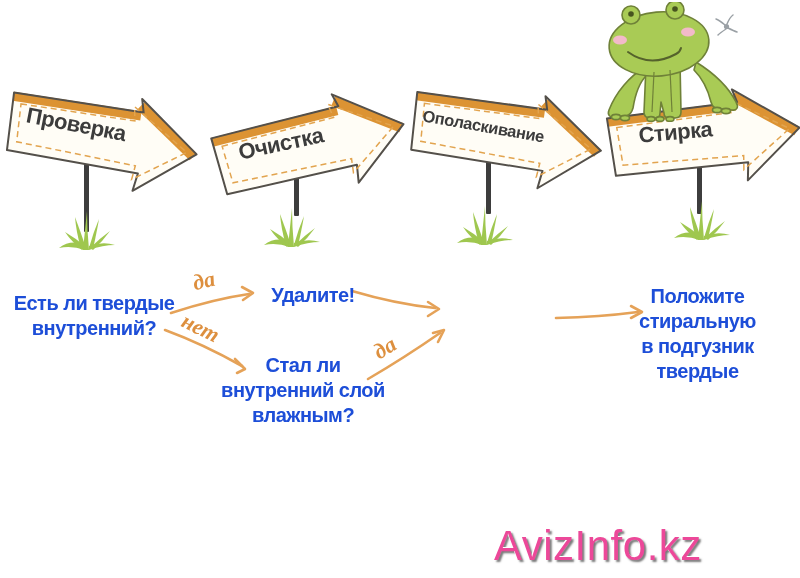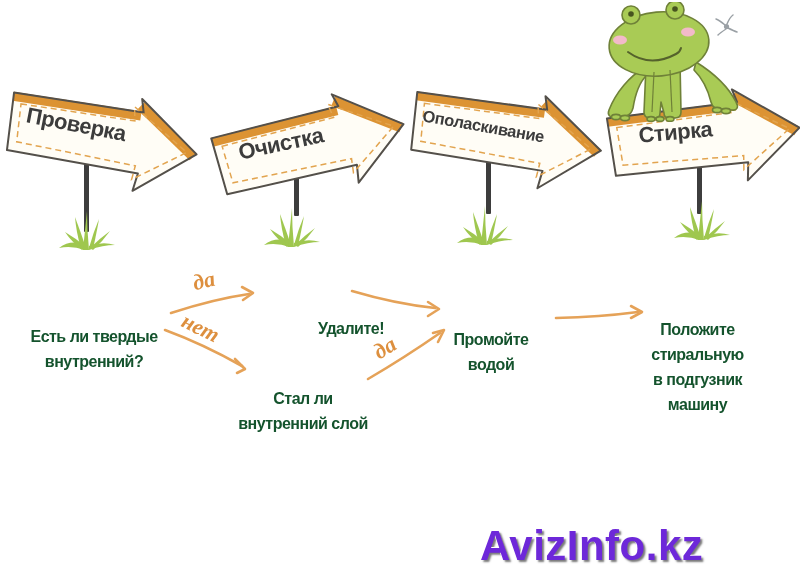--- a/index.html
+++ b/index.html
@@ -16,32 +16,32 @@
   .sign-label{
     position:absolute;left:12px;top:28px;width:120px;text-align:center;
     font-weight:bold;font-size:22px;letter-spacing:-0.5px;color:#3c3c3c;line-height:1.1;
   }
   .sign-label.small{left:6px;top:33px;width:140px;font-size:16.5px;letter-spacing:-0.4px;}
   
   .frog{position:absolute;left:604px;top:2px;z-index:5;}
   .fly{position:absolute;left:712px;top:12px;z-index:5;}
   
   .node{
-    position:absolute;color:#14532d;font-weight:bold;font-size:16px;line-height:25px;
-    letter-spacing:-0.5px;text-align:center;z-index:4;margin-top:33px;
+    position:absolute;color:#1d4ed8;font-weight:bold;font-size:20px;line-height:25px;
+    letter-spacing:-0.5px;text-align:center;z-index:4;
   }
   .script-label{
     position:absolute;color:#dd8f3e;font-family:"Liberation Serif", serif;
     font-style:italic;font-weight:bold;font-size:22px;z-index:4;white-space:nowrap;
   }
   .flow-arrows{position:absolute;left:0;top:0;z-index:3;pointer-events:none;}
   
   .watermark{
-    position:absolute;left:480px;top:522px;font-size:42px;font-weight:bold;
-    letter-spacing:0.5px;color:#6d28d9;z-index:6;
+    position:absolute;left:494px;top:522px;font-size:42px;font-weight:normal;
+    letter-spacing:0.5px;color:#ec4899;z-index:6;
     text-shadow:-1px -1px 0 #ffffff, 2px 2px 2px #7a7a7a;
   }
 </style>
 </head>
 <body>
 
 <div class="canvas">
 
   <svg width="0" height="0" style="position:absolute" aria-hidden="true">
     <defs>
@@ -160,39 +160,36 @@
       <path d="M556,318 Q600,317 638,312"></path>
       <path d="M631,306 L642,312 L631,318"></path>
     </g>
   </svg>
 
   <div class="node" style="left:8px;top:291px;width:172px;">
     <div>Есть ли твердые</div>
     <div>внутренний?</div>
   </div>
 
-  <div class="node" style="left:274px;top:283px;width:110px;text-align:right;">
+  <div class="node" style="left:258px;top:283px;width:110px;text-align:center;">
     <div>Удалите!</div>
   </div>
 
   <div class="node" style="left:218px;top:353px;width:170px;">
     <div>Стал ли</div>
     <div>внутренний слой</div>
+    <div>влажным?</div>
   </div>
 
-  <div class="node" style="left:433px;top:294px;width:116px;">
-    <div>Промойте</div>
-    <div>водой</div>
-  </div>
 
   <div class="node" style="left:625px;top:284px;width:145px;">
     <div>Положите</div>
     <div>стиральную</div>
     <div>в подгузник</div>
-    <div>машину</div>
+    <div>твердые</div>
   </div>
 
   <span class="script-label" style="left:193px;top:268px;transform:rotate(-13deg);">да</span>
   <span class="script-label" style="left:181px;top:315px;transform:rotate(26deg);">нет</span>
   <span class="script-label" style="left:374px;top:335px;transform:rotate(-32deg);">да</span>
 
   <div class="watermark">AvizInfo.kz</div>
 
 </div>
 

